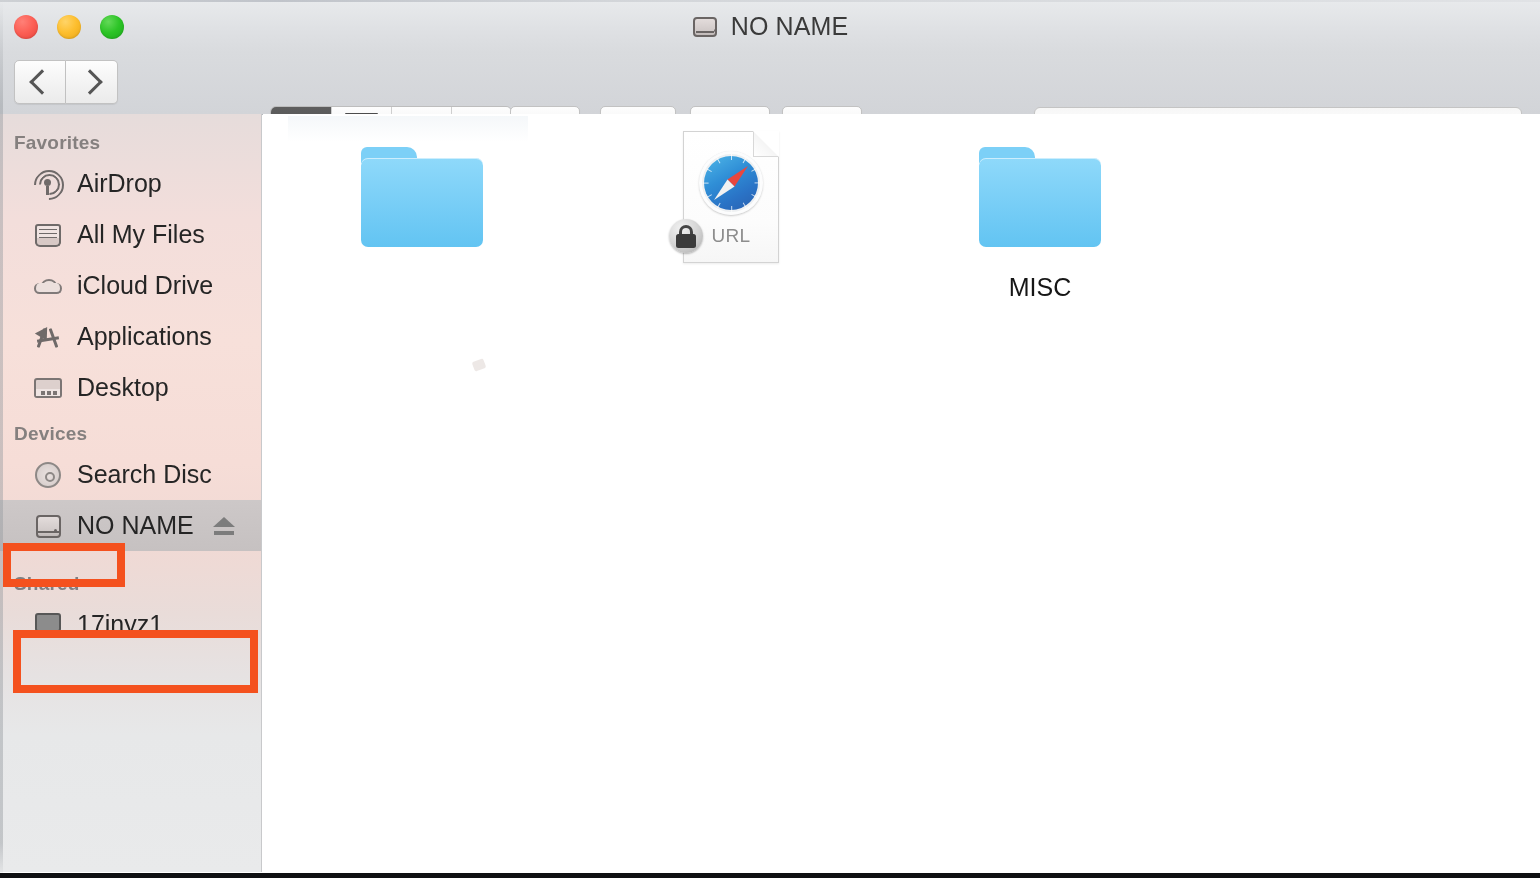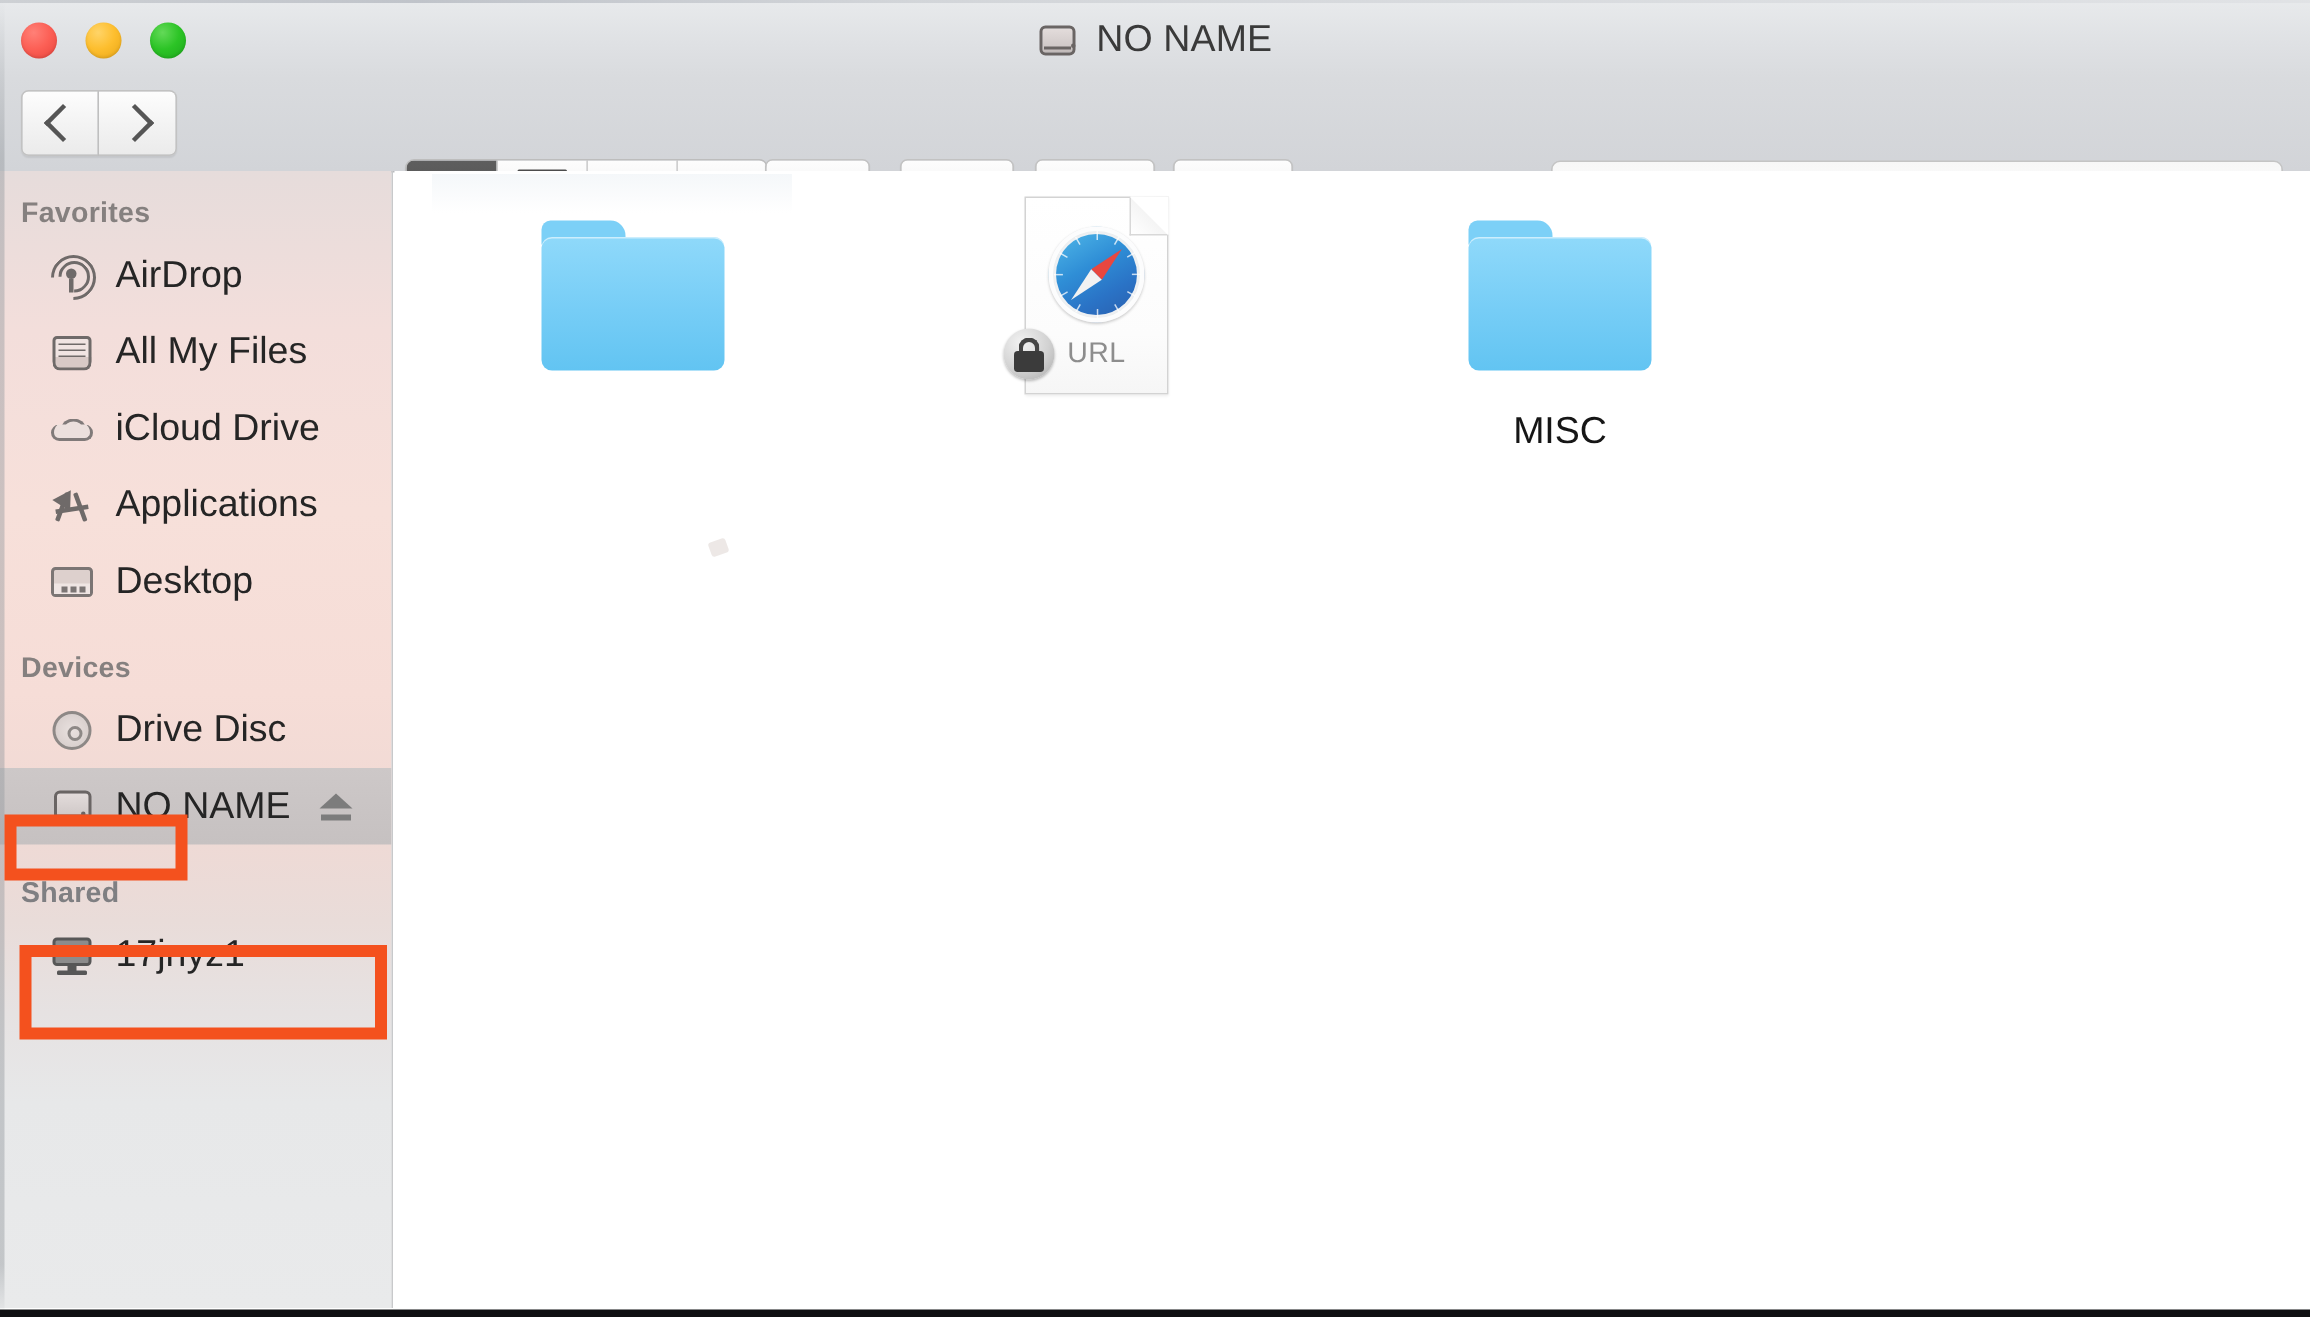--- a/index.html
+++ b/index.html
@@ -675,29 +675,29 @@
           <span class="shelf"></span>
         <span class="nub" style="left:8px;"></span>
           <span class="nub" style="left:14px;"></span>
           <span class="nub" style="left:20px;"></span>
       </span>
       <span>Desktop</span>
     </div>
 
 
 
-    <div class="sb-header" style="margin-top:22px;">Devices</div>
+    <div class="sb-header" style="margin-top:10px;">Devices</div>
 
     <div class="sb-row">
       <span class="sb-ico">
         <span class="ico-disc">
             <span class="inner"></span>
           </span>
       </span>
-      <span>Drive Disc</span>
+      <span>Search Disc</span>
     </div>
 
     <div class="sb-row selected">
       <span class="sb-ico ico-drive">
         <span class="body"></span>
           <span class="slot"></span>
           <span class="led"></span>
       </span>
       <span>NO NAME</span>
       <span class="eject">

